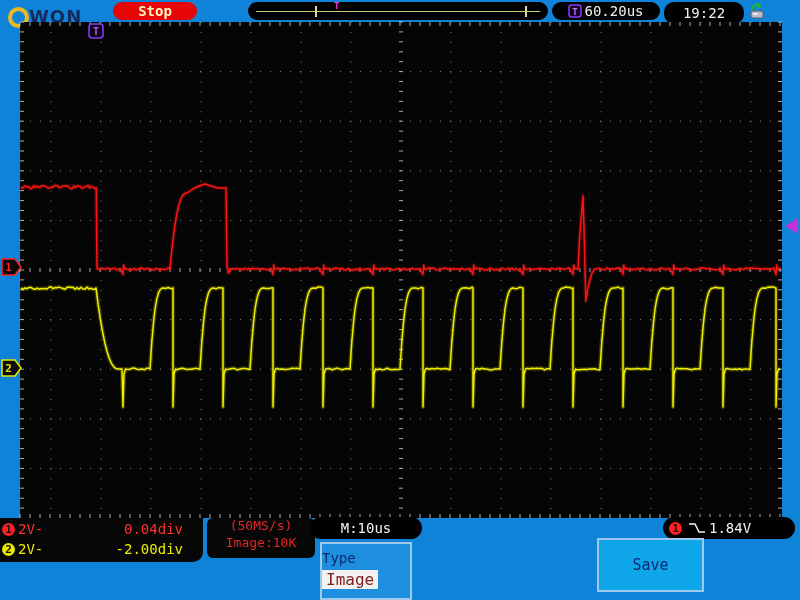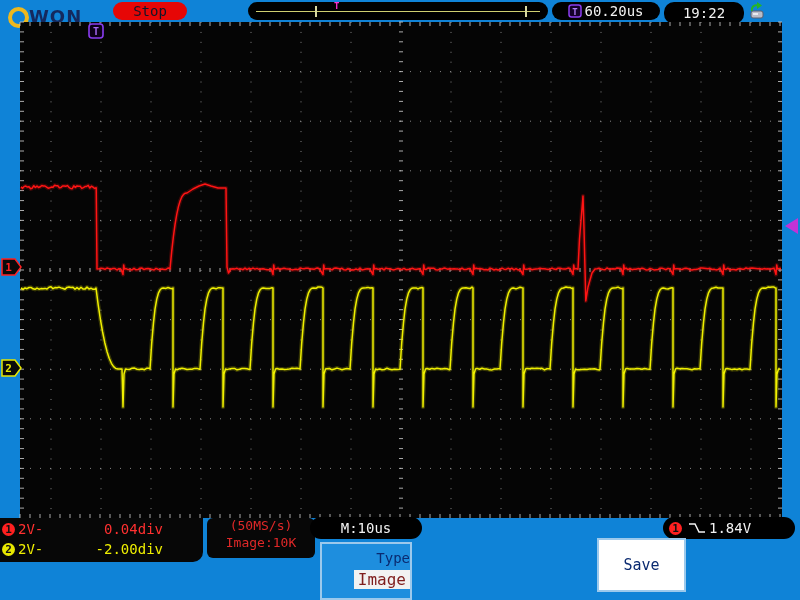--- a/index.html
+++ b/index.html
@@ -7,54 +7,54 @@
        background:#0f83d7;font-family:"DejaVu Sans Mono","Liberation Mono",monospace;}
   .abs{position:absolute;}
   
   #topbar{left:0;top:0;width:800px;height:22px;}
   #logo{left:8px;top:1px;height:32px;display:flex;align-items:center;}
   #logo .ring{width:13px;height:13px;border:4px solid #edb81e;border-radius:50%;display:inline-block;}
   #logo .brand{font-family:"DejaVu Sans","Liberation Sans",sans-serif;font-weight:bold;
                font-size:18px;color:#14295e;letter-spacing:1px;line-height:20px;}
   .pill{background:#000;border-radius:10px;color:#f2f2f2;font-size:14px;
         display:flex;align-items:center;justify-content:center;}
-  #stop-btn{left:113px;top:2px;width:74px;height:18px;background:#e60606;border-radius:10px;
-            color:#0f172a;font-size:14px;font-weight:normal;display:flex;align-items:center;justify-content:center;}
+  #stop-btn{left:113px;top:2px;width:84px;height:18px;background:#e60606;border-radius:10px;
+            color:#fef9c3;font-size:14px;font-weight:bold;display:flex;align-items:center;justify-content:center;}
   #trig-window{left:248px;top:2px;width:300px;height:18px;}
   #trig-window .hline{position:absolute;left:8px;right:8px;top:9px;height:1px;background:#cfcf70;}
   #trig-window .brk{position:absolute;top:4px;width:2px;height:11px;background:#d8d8a0;}
   #trig-window .tmark{position:absolute;top:0px;font-size:9px;font-weight:bold;color:#ff2fd0;line-height:9px;}
   #trig-offset-pill{left:552px;top:2px;width:108px;height:18px;gap:2px;}
   #clock-pill{left:664px;top:2px;width:80px;height:22px;}
   
   #graticule{left:20px;top:22px;width:762px;height:496px;background:#050505;}
   #scope-svg{left:0;top:0;width:800px;height:600px;pointer-events:none;}
   
   .blackbox{background:#070707;}
   #chbox{left:0;top:518px;width:203px;height:42px;border-radius:0 0 10px 0;padding:1px 0;}
   .chrow{display:flex;align-items:center;height:20px;padding-left:2px;font-size:14px;}
   .chnum{width:13px;height:13px;border-radius:50%;color:#101010;font-size:11px;font-weight:bold;
          display:flex;align-items:center;justify-content:center;margin-right:3px;}
   .ch1c{background:#ff2020;}
   .ch2c{background:#e8e800;}
   .ch1t{color:#ff3030;}
   .ch2t{color:#eeee00;}
-  .choffset{margin-left:auto;margin-right:40px;}
+  .choffset{margin-left:auto;margin-right:20px;}
   #acqbox{left:207px;top:518px;width:108px;height:40px;border-radius:6px;
           display:flex;flex-direction:column;align-items:center;justify-content:flex-start;gap:2px;
           font-size:13px;color:#e02828;}
   #mpill{left:310px;top:517px;width:112px;height:22px;border-radius:11px;text-align:center;}
   #trigpill{left:663px;top:517px;width:132px;height:22px;border-radius:11px;justify-content:flex-start;
             padding-left:6px;box-sizing:border-box;gap:3px;}
   
   .menubtn{background:#1e8ede;border:2px solid #9cc9ec;box-sizing:border-box;}
-  #typebox{left:320px;top:542px;width:92px;height:58px;display:flex;flex-direction:column;align-items:flex-end;}
+  #typebox{left:320px;top:542px;width:92px;height:58px;display:flex;flex-direction:column;align-items:flex-start;}
   #typebox .tlabel{color:#0a2a70;font-size:14px;margin-top:6px;}
   #typebox .tvalue{background:#f2f2f2;color:#7f1d1d;font-size:16px;padding:0px 4px;margin-top:4px;}
-  #savebtn{left:597px;top:538px;width:89px;height:54px;background:#ffffff;
+  #savebtn{left:597px;top:538px;width:107px;height:54px;background:#0ea5e9;
            display:flex;align-items:center;justify-content:center;color:#0a2a70;font-size:15px;}
   #usb-icon{left:748px;top:2px;}
 </style>
 </head>
 <body>
 
 <div class="abs" id="topbar">
   <div class="abs" id="logo">
     <span class="ring"></span>
     <span class="brand">WON</span>

